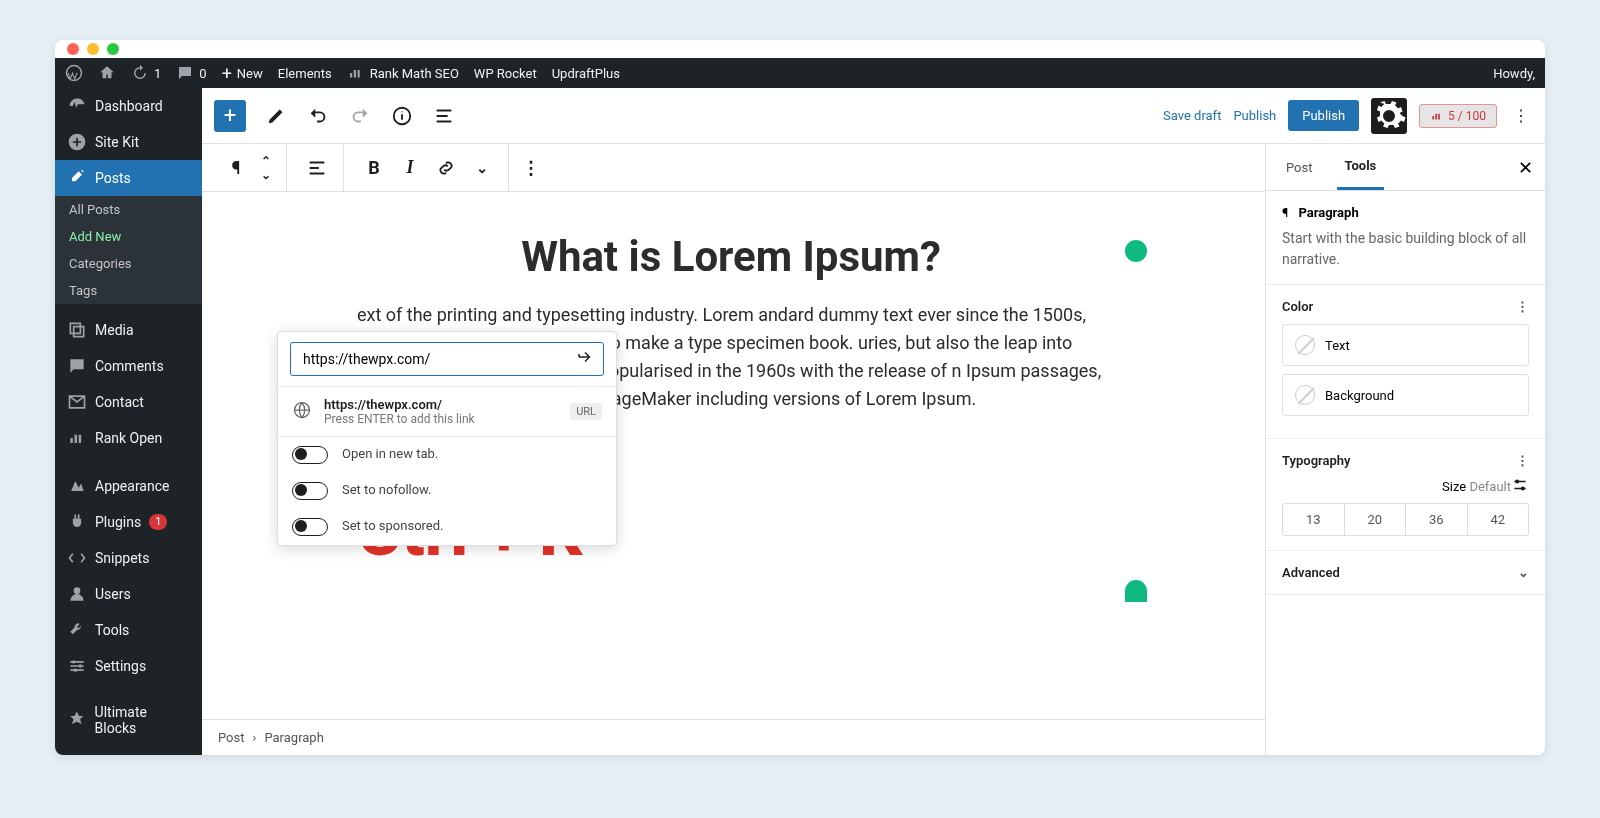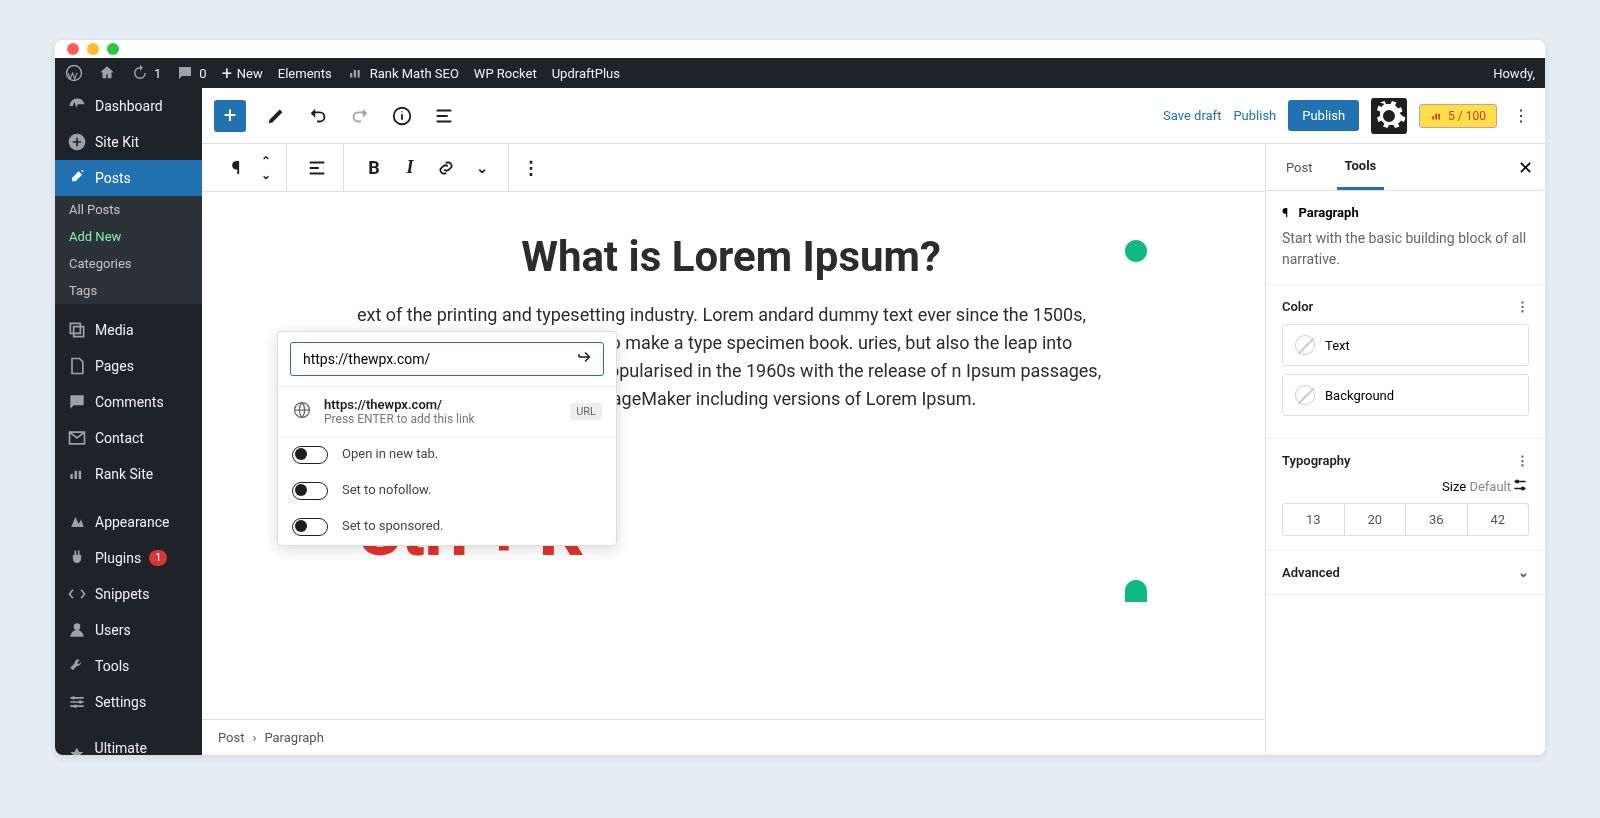--- a/index.html
+++ b/index.html
@@ -26,21 +26,21 @@
 .editor { flex:1; display:flex; flex-direction:column; background:#fff; }
 .topbar { height:56px; border-bottom:1px solid #e0e0e0; display:flex; align-items:center; padding:0 12px; }
 .topbar .left { display:flex; align-items:center; gap:18px; }
 .topbar .right { margin-left:auto; display:flex; align-items:center; gap:12px; }
 .btn-add { width:32px; height:32px; background:#2271b1; color:#fff; border-radius:3px; display:flex; align-items:center; justify-content:center; font-size:22px; cursor:pointer; }
 .ico-btn { width:24px; height:24px; display:flex; align-items:center; justify-content:center; cursor:pointer; color:#1e1e1e; }
 .ico-btn svg { width:22px; height:22px; fill:currentColor; }
 .link-blue { color:#2271b1; font-size:13px; cursor:pointer; }
 .btn-publish { background:#2271b1; color:#fff; padding:8px 14px; border-radius:3px; font-size:13px; cursor:pointer; }
 .btn-gear { width:36px; height:36px; background:#1e1e1e; color:#fff; display:flex; align-items:center; justify-content:center; border-radius:3px; cursor:pointer; }
-.seo-badge { border:1px solid #e39494; background:#fde047; color:#d63638; padding:4px 10px; border-radius:3px; font-size:12px; display:flex; align-items:center; gap:4px; cursor:pointer; }
+.seo-badge { border:1px solid #e39494; background:#e5e5e5; color:#d63638; padding:4px 10px; border-radius:3px; font-size:12px; display:flex; align-items:center; gap:4px; cursor:pointer; }
 .block-toolbar { height:48px; border-bottom:1px solid #e0e0e0; display:flex; align-items:center; padding:0 8px; gap:4px; position:relative; }
 .tb-group { display:flex; align-items:center; border-right:1px solid #e0e0e0; padding:0 8px; height:100%; }
 .tb-btn { width:36px; height:36px; display:flex; align-items:center; justify-content:center; cursor:pointer; font-size:18px; font-weight:700; color:#1e1e1e; }
 .tb-btn svg { width:22px; height:22px; fill:currentColor; }
 .canvas { flex:1; padding:40px 160px 20px 155px; overflow:auto; position:relative; }
 .post-title { font-size:42px; font-weight:700; color:#2c2c2c; margin-bottom:20px;text-align:center; }
 .post-para { font-size:18px; line-height:1.55; color:#2c2c2c; }
 .read-more { font-size:18px; color:#2c2c2c; margin-top:28px; }
 .big-hint { font-size:68px; font-weight:800; color:#e6332a; margin-top:30px; }
 .green-badge { width:22px; height:22px; border-radius:50%; background:#10b981; position:absolute; right:-42px; top:8px; }
@@ -159,41 +159,35 @@
       <div class="sub-item">Categories</div>
       <div class="sub-item">Tags</div>
       <div class="side-item" style="margin-top:8px">
           <svg viewBox="0 0 24 24">
             <path d="M4 4h12v12H4zM8 8h12v12H8z" fill="none" stroke="#9ca2a7" stroke-width="2"></path>
           </svg>
           <span>Media</span>
         </div>
       <div class="side-item">
           <svg viewBox="0 0 24 24">
-            <path d="M6 3h9l4 4v14H6z" fill="none" stroke="#9ca2a7" stroke-width="2"></path>
-          </svg>
-          <span>Pages</span>
-        </div>
-      <div class="side-item">
-          <svg viewBox="0 0 24 24">
             <path d="M4 4h16v12H8l-4 4z"></path>
           </svg>
           <span>Comments</span>
         </div>
       <div class="side-item">
           <svg viewBox="0 0 24 24">
             <path d="M3 5h18v14H3z M3 5l9 7 9-7" fill="none" stroke="#9ca2a7" stroke-width="2"></path>
           </svg>
           <span>Contact</span>
         </div>
       <div class="side-item">
           <svg viewBox="0 0 24 24">
             <path d="M4 18h3v-6H4zm5 0h3V8H9zm5 0h3v-10h-3z"></path>
           </svg>
-          <span>Rank Site</span>
+          <span>Rank Open</span>
         </div>
       <div class="side-item" style="margin-top:12px">
           <svg viewBox="0 0 24 24">
             <path d="M5 18l5-12 4 8 3-5 3 9z"></path>
           </svg>
           <span>Appearance</span>
         </div>
       <div class="side-item">
           <svg viewBox="0 0 24 24">
             <path d="M9 3v5H7v5a5 5 0 0010 0V8h-2V3h-2v5h-2V3z"></path>

